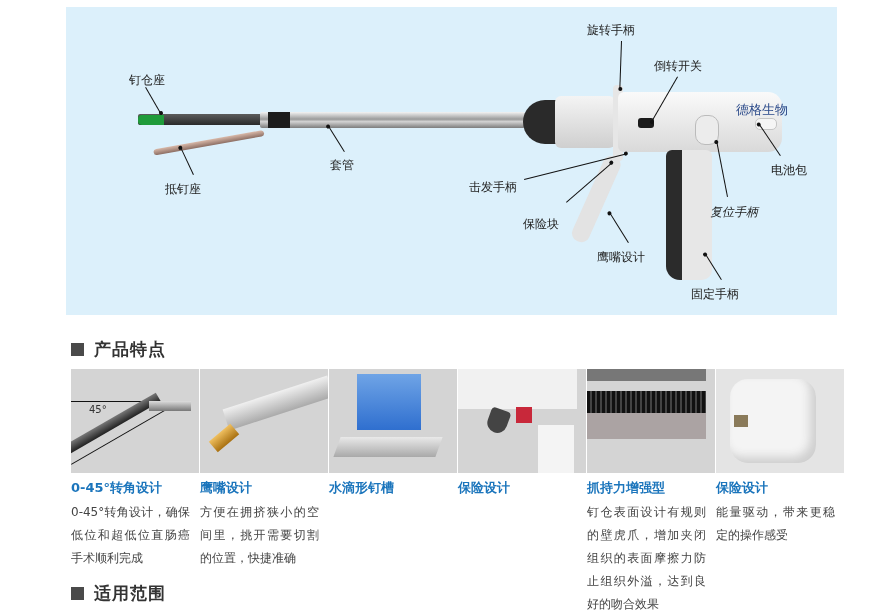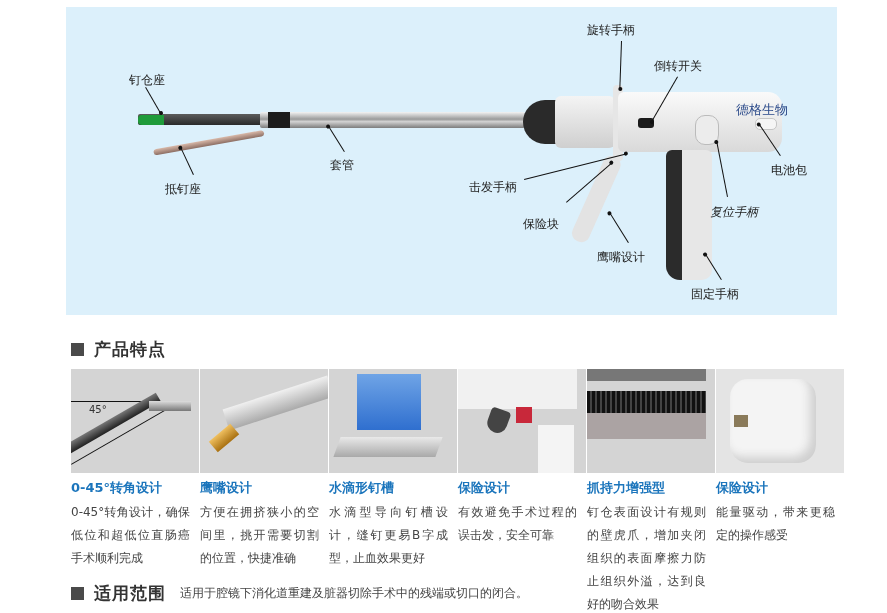--- a/index.html
+++ b/index.html
@@ -148,31 +148,29 @@
     </div>
     <div class="f-title">鹰嘴设计</div>
     <div class="f-desc">方便在拥挤狭小的空间里，挑开需要切割的位置，快捷准确</div>
   </div>
   <div class="feature">
     <div class="thumb">
       <div class="t3-base"></div>
         <div class="t3-blue"></div>
     </div>
     <div class="f-title">水滴形钉槽</div>
-    <div class="f-desc">水滴型导向钉槽设计，缝钉更易B字成型，止血效果更好</div>
   </div>
   <div class="feature">
     <div class="thumb">
       <div class="t4-body"></div>
         <div class="t4-red"></div>
         <div class="t4-lever"></div>
         <div class="t4-grip"></div>
     </div>
     <div class="f-title">保险设计</div>
-    <div class="f-desc">有效避免手术过程的误击发，安全可靠</div>
   </div>
   <div class="feature">
     <div class="thumb">
       <div class="t5-top"></div>
         <div class="t5-teeth"></div>
         <div class="t5-clear"></div>
     </div>
     <div class="f-title">抓持力增强型</div>
     <div class="f-desc">钉仓表面设计有规则的壁虎爪，增加夹闭组织的表面摩擦力防止组织外溢，达到良好的吻合效果</div>
   </div>
@@ -182,14 +180,13 @@
         <div class="t6-contact"></div>
     </div>
     <div class="f-title">保险设计</div>
     <div class="f-desc">能量驱动，带来更稳定的操作感受</div>
   </div>
 </div>
 
 <div class="section-title" style="left:71px;top:582px;">
   <span class="square"></span>
   <span class="t">适用范围</span>
-  <span class="scope-text">适用于腔镜下消化道重建及脏器切除手术中的残端或切口的闭合。</span>
 </div>
 
 </body></html>

